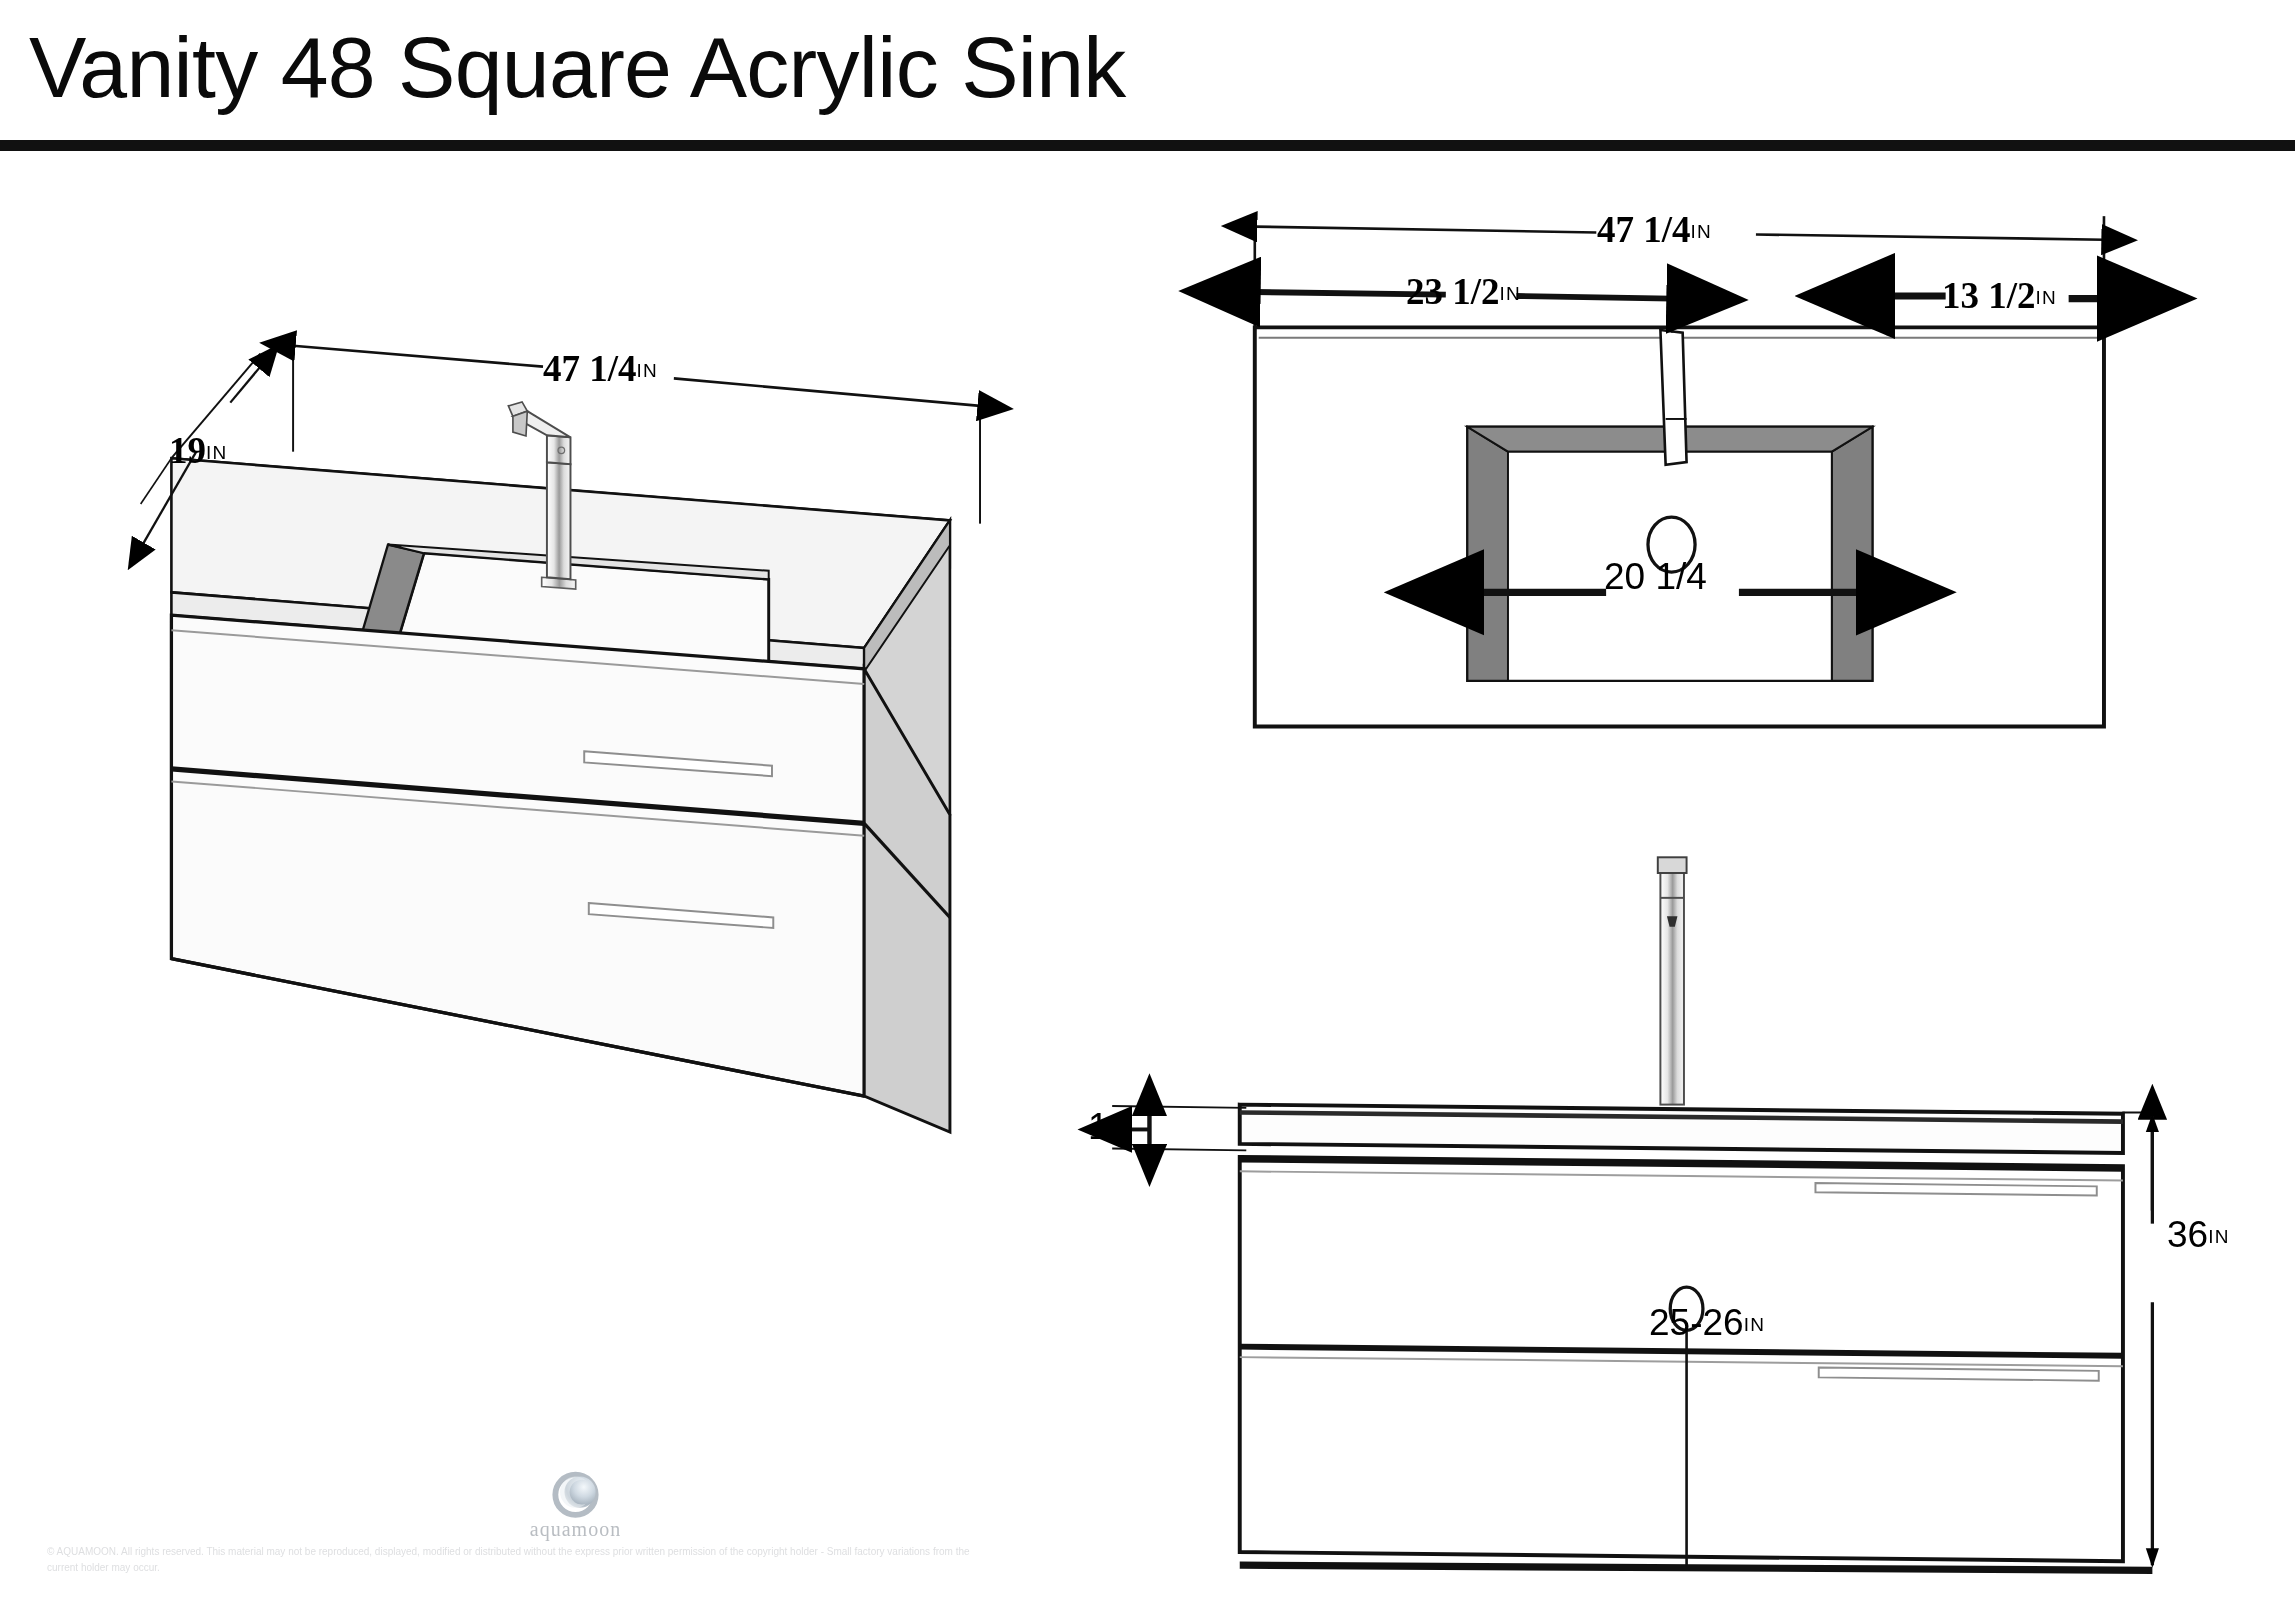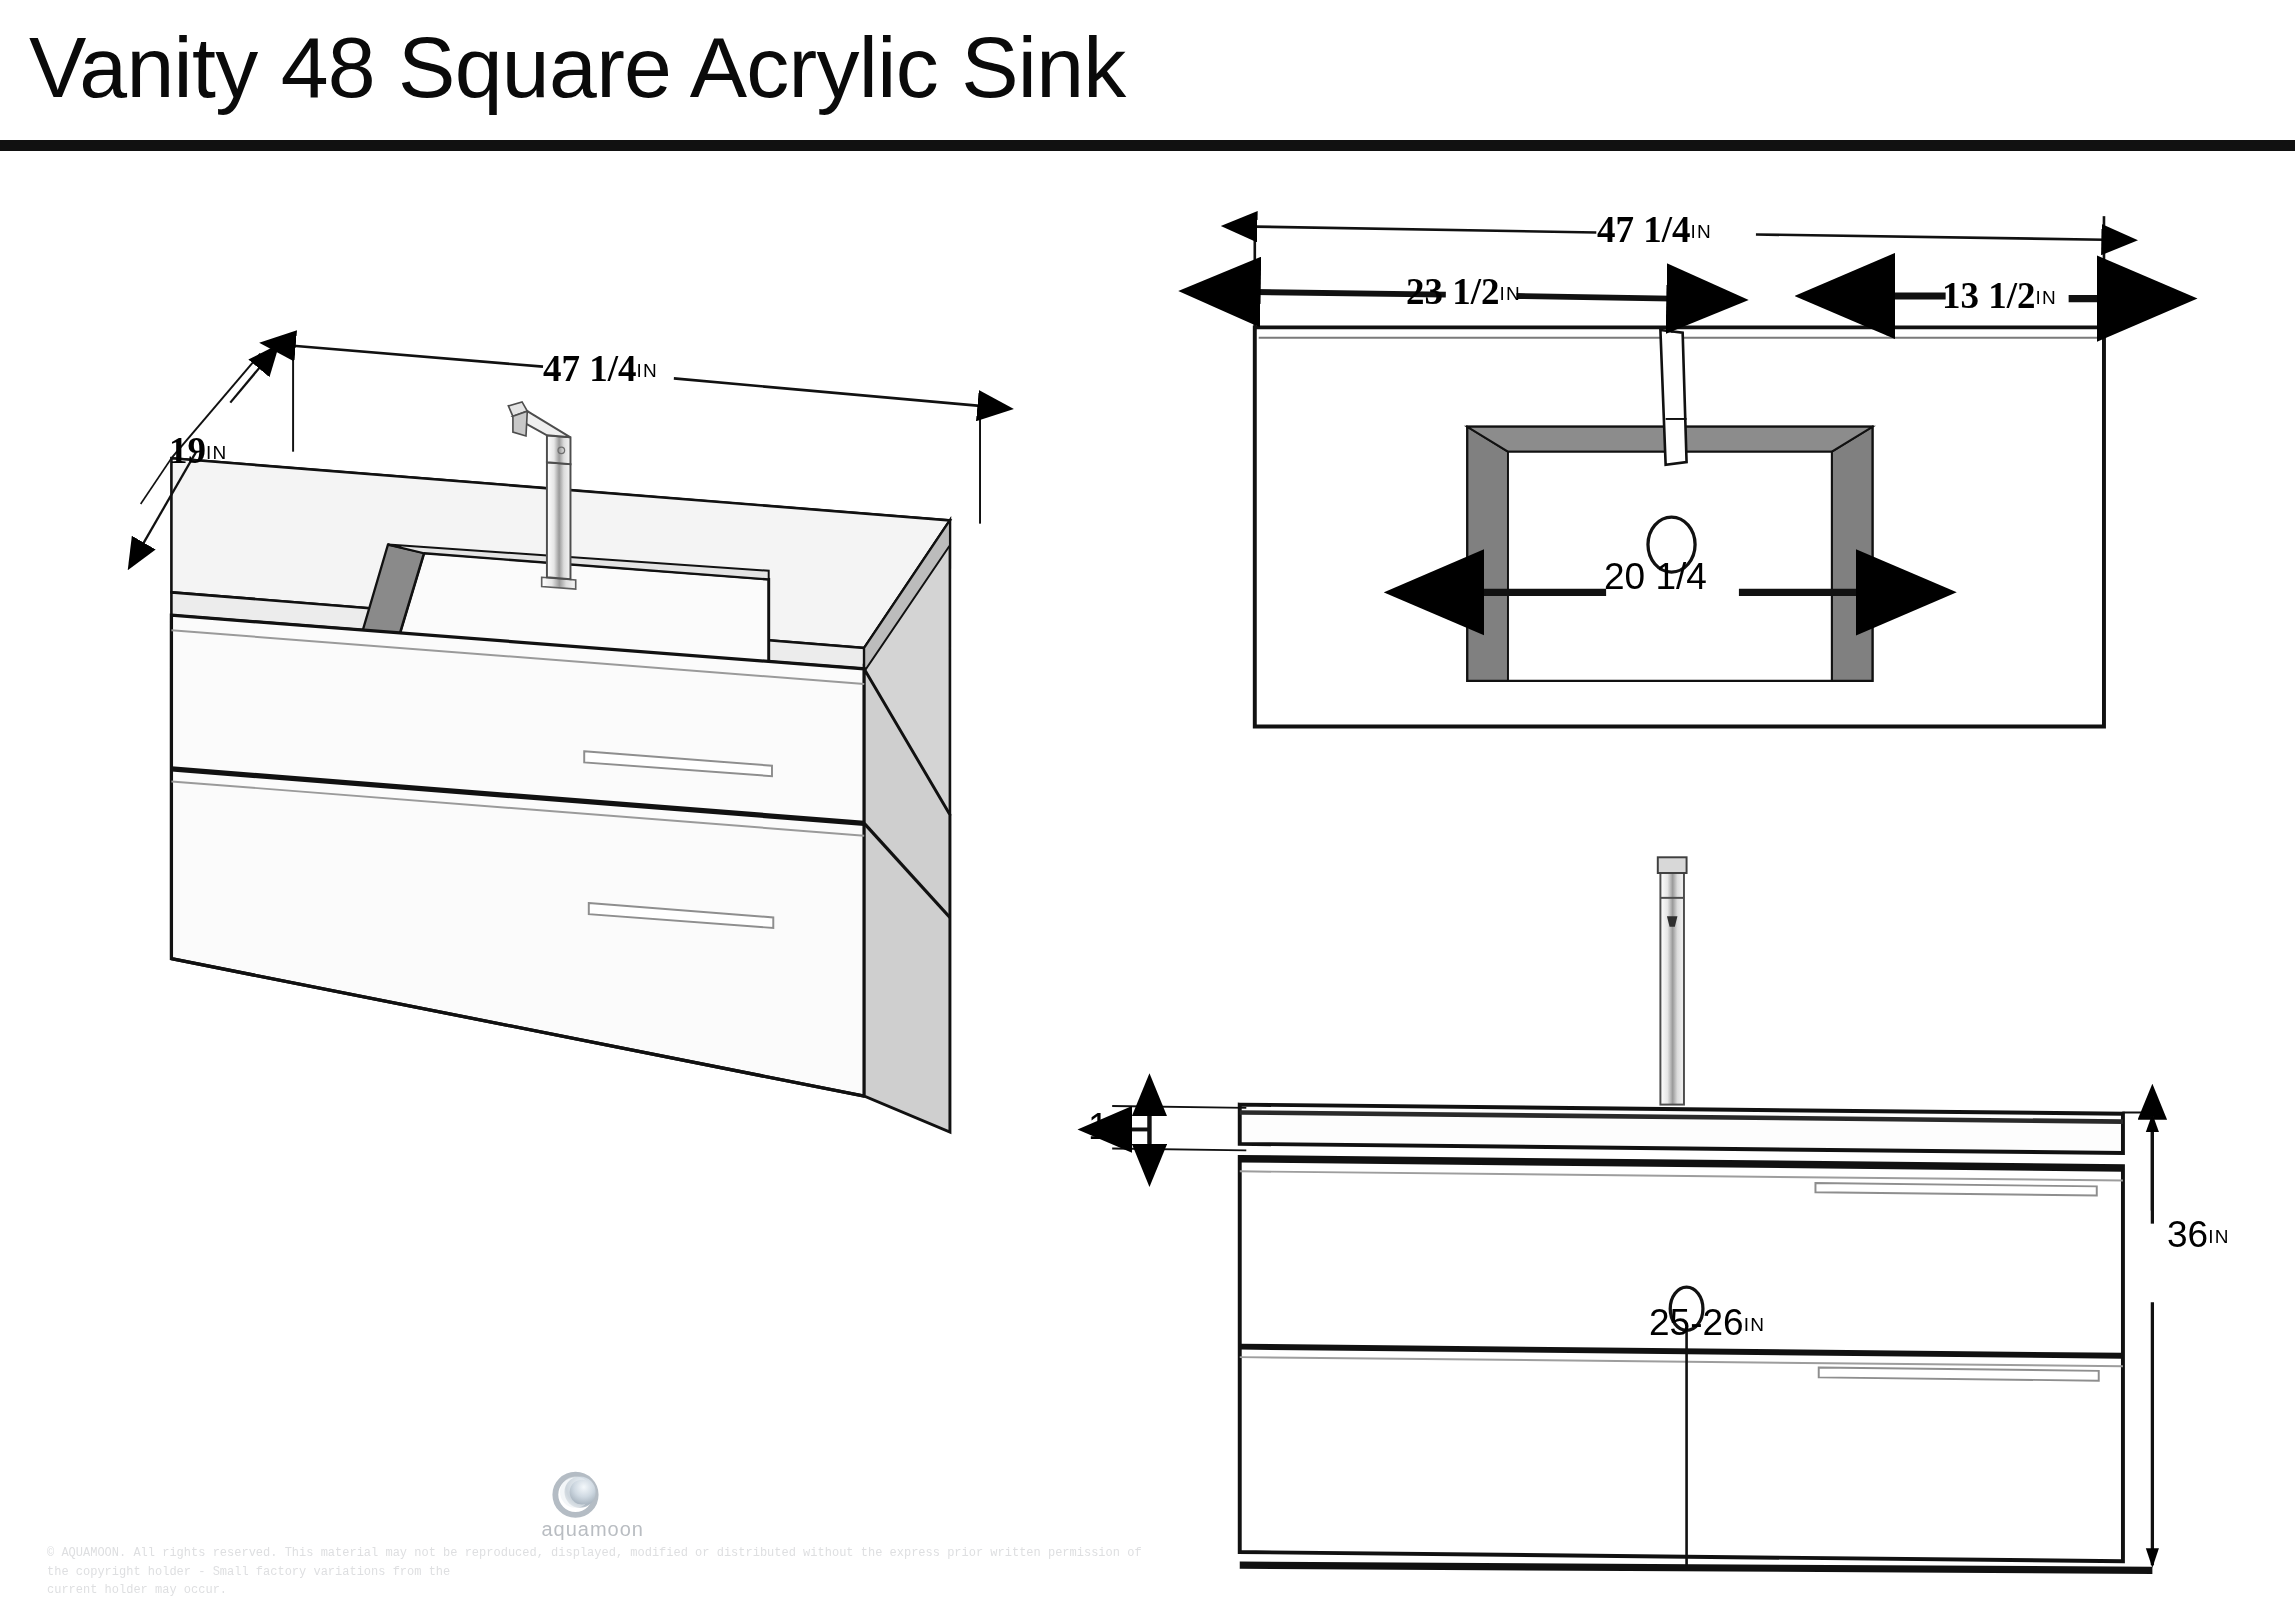--- a/index.html
+++ b/index.html
@@ -63,35 +63,35 @@
     left: 507px;
     top: 1470px;
     width: 137px;
     height: 71px;
   }
   #logo-word {
     position: absolute;
     left: 0;
     top: 48px;
     width: 137px;
-    text-align: right;
+    text-align: center;
     font-size: 20px;
     letter-spacing: 1px;
     color: #b9bdc2;
-    font-family: Liberation Sans, sans-serif;
+    font-family: Liberation Serif, serif;
   }
   #copyright {
     position: absolute;
     left: 47px;
     top: 1544px;
     width: 1112px;
-    font-size: 12px;
+    font-size: 10px;
     line-height: 1.55;
     color: #dedfe1;
-    font-family: Liberation Mono, monospace;
+    font-family: Liberation Sans, sans-serif;
   }
 </style>
 </head>
 <body>
 
 <div id="sheet">
 
   <div id="page-title">Vanity 48 Square Acrylic Sink</div>
   <div id="header-rule"></div>
 

